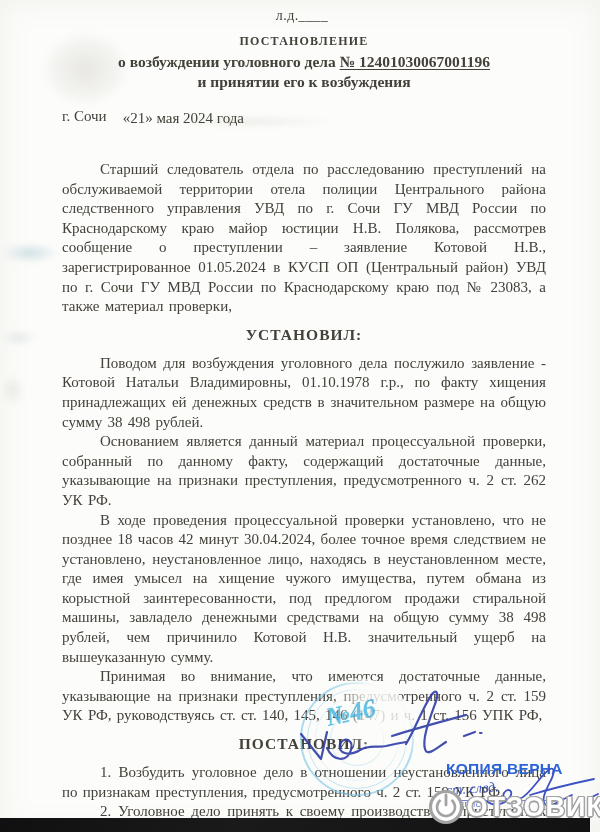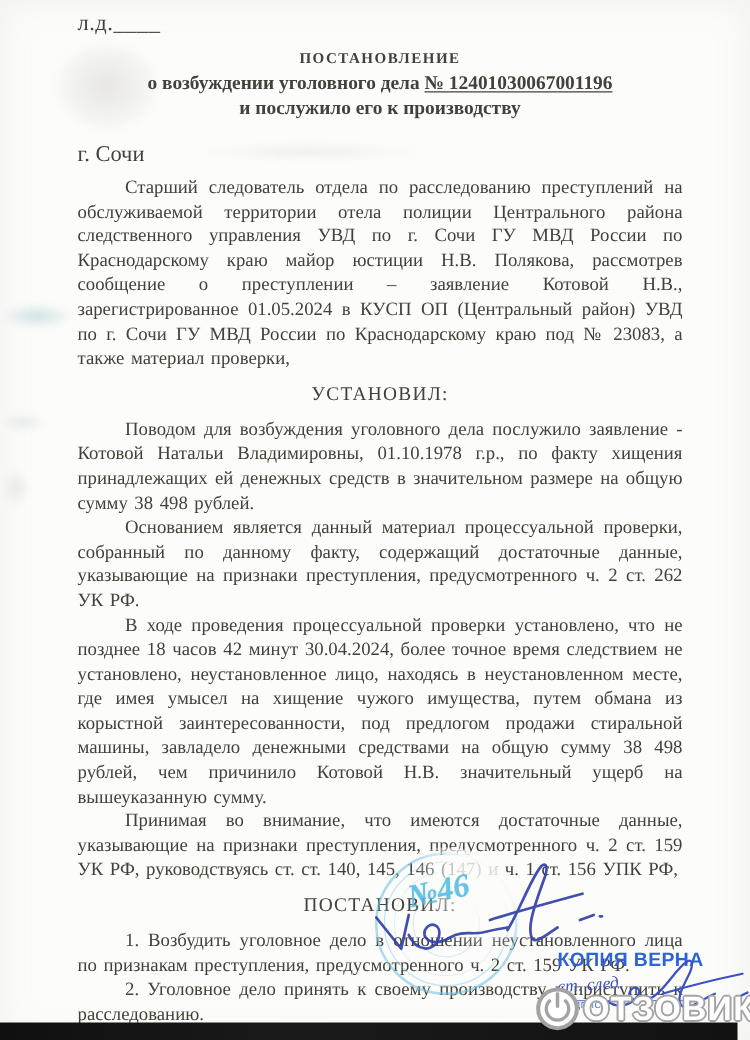--- a/index.html
+++ b/index.html
@@ -13,57 +13,57 @@
     color:#44413a;
     box-shadow:inset 0 0 30px rgba(160,155,140,.12);
   }
   .content{
     position:relative;
     padding:8px 54px 0 62px;
     z-index:2;
   }
   
   .sheet-label{
-    text-align:left;
-    font-size:18px;
+    text-align:center;
+    font-size:14px;
     padding-right:4px;
     letter-spacing:.4px;
   }
   .title-block{
     text-align:center;
     font-weight:700;
     font-size:15.5px;
     line-height:16px;
     margin-top:9px;
   }
   .title-block .t1{letter-spacing:1.2px;font-size:12px;}
   .title-block .t2{margin-top:5px;}
   .title-block .t3{margin-top:4px;}
   .underlined{text-decoration:underline;text-underline-offset:2px;}
   .place-date{
     display:flex;align-items:flex-start;
     margin-top:18px;
-    font-size:18px;
+    font-size:15px;
     gap:16px;
   }
   .date-block{text-align:right;line-height:20px;}
   
   .para{
     margin:0;
     font-size:15px;
     line-height:19.6px;
     text-align:justify;
     text-indent:38px;
     word-spacing:1.5px;
   }
-  .para.first{margin-top:7px;}
+  .para.first{margin-top:32px;}
   .section-heading{
     text-align:center;
     font-size:15.5px;
-    font-weight:400;
+    font-weight:700;
     letter-spacing:1px;
     margin:9px 0 10px 0;
   }
   
   .round-stamp{
     position:absolute;left:300px;top:682px;width:114px;height:114px;
     z-index:3;opacity:.85;pointer-events:none;
   }
   .ring{position:absolute;border-radius:50%;}
   .ring.outer{inset:0;border:2px solid rgba(120,196,230,.7);}
@@ -156,26 +156,27 @@
 
   <div class="content">
 
     <div class="sheet-label">л.д.____</div>
 
     <div class="title-block">
       <div class="t1">ПОСТАНОВЛЕНИЕ</div>
       <div class="t2">
         <span>о возбуждении уголовного дела </span><span class="underlined">№ 12401030067001196</span>
       </div>
-      <div class="t3">и послужило его к производству</div>
+      <div class="t3">и принятии его к возбуждения</div>
     </div>
 
     <div class="place-date">
       <div>г. Сочи</div>
       <div class="date-block">
+        <div>«21» мая 2024 года</div>
       </div>
     </div>
 
     <p class="para first">Старший следователь отдела по расследованию преступлений на обслуживаемой территории отела полиции Центрального района следственного управления УВД по г. Сочи ГУ МВД России по Краснодарскому краю майор юстиции Н.В. Полякова, рассмотрев сообщение о преступлении – заявление Котовой Н.В., зарегистрированное 01.05.2024 в КУСП ОП (Центральный район) УВД по г. Сочи ГУ МВД России по Краснодарскому краю под № 23083, а также материал проверки,</p>
 
     <div class="section-heading">УСТАНОВИЛ:</div>
 
     <p class="para">Поводом для возбуждения уголовного дела послужило заявление - Котовой Натальи Владимировны, 01.10.1978 г.р., по факту хищения принадлежащих ей денежных средств в значительном размере на общую сумму 38 498 рублей.</p>
     <p class="para">Основанием является данный материал процессуальной проверки, собранный по данному факту, содержащий достаточные данные, указывающие на признаки преступления, предусмотренного ч. 2 ст. 262 УК РФ.</p>
     <p class="para">В ходе проведения процессуальной проверки установлено, что не позднее 18 часов 42 минут 30.04.2024, более точное время следствием не установлено, неустановленное лицо, находясь в неустановленном месте, где имея умысел на хищение чужого имущества, путем обмана из корыстной заинтересованности, под предлогом продажи стиральной машины, завладело денежными средствами на общую сумму 38 498 рублей, чем причинило Котовой Н.В. значительный ущерб на вышеуказанную сумму.</p>

